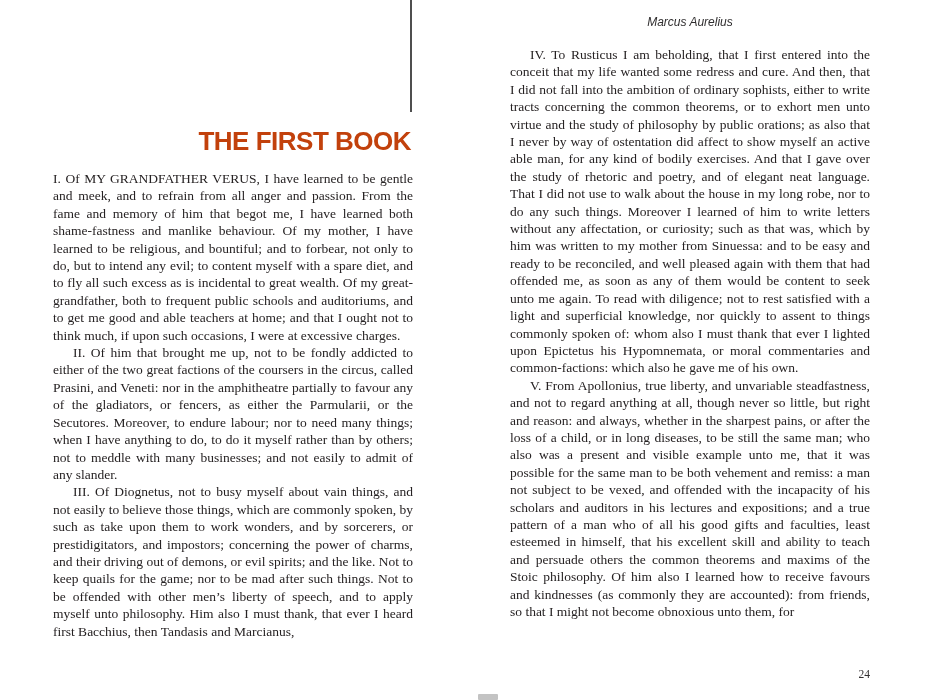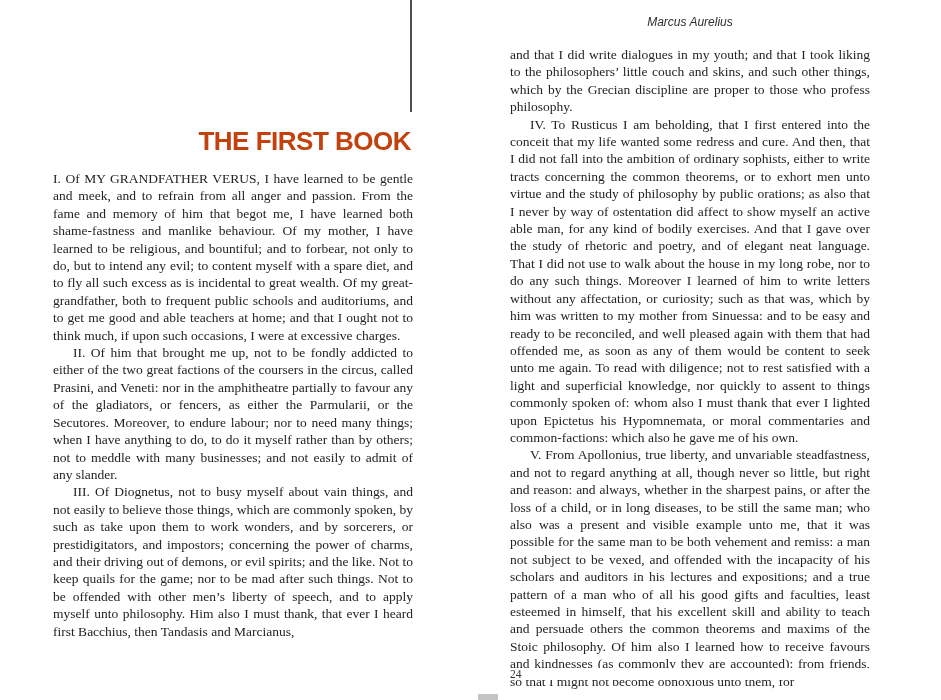--- a/index.html
+++ b/index.html
@@ -72,21 +72,21 @@
     font-family: Liberation Sans, sans-serif;
     font-style: italic;
     font-size: 12px;
     color: #2f2d2e;
   }
   .page-number {
     position: absolute;
     left: 510px;
     top: 668px;
     width: 360px;
-    text-align: left;
+    text-align: right;
     font-size: 11.5px;
     color: #333031;
     background: #ffffff;
   }
   .page-slider-thumb {
     position: absolute;
     left: 478px;
     top: 694px;
     width: 20px;
     height: 6px;
@@ -106,21 +106,20 @@
 
   <div class="text-col left-col">
     <p>I. Of MY GRANDFATHER VERUS, I have learned to be gentle and meek, and to refrain from all anger and passion. From the fame and memory of him that begot me, I have learned both shame-fastness and manlike behaviour. Of my mother, I have learned to be religious, and bountiful; and to forbear, not only to do, but to intend any evil; to content myself with a spare diet, and to fly all such excess as is incidental to great wealth. Of my great-grandfather, both to frequent public schools and auditoriums, and to get me good and able teachers at home; and that I ought not to think much, if upon such occasions, I were at excessive charges.</p>
     <p class="indent">II. Of him that brought me up, not to be fondly addicted to either of the two great factions of the coursers in the circus, called Prasini, and Veneti: nor in the amphitheatre partially to favour any of the gladiators, or fencers, as either the Parmularii, or the Secutores. Moreover, to endure labour; nor to need many things; when I have anything to do, to do it myself rather than by others; not to meddle with many businesses; and not easily to admit of any slander.</p>
     <p class="indent">III. Of Diognetus, not to busy myself about vain things, and not easily to believe those things, which are commonly spoken, by such as take upon them to work wonders, and by sorcerers, or prestidigitators, and impostors; concerning the power of charms, and their driving out of demons, or evil spirits; and the like. Not to keep quails for the game; nor to be mad after such things. Not to be offended with other men’s liberty of speech, and to apply myself unto philosophy. Him also I must thank, that ever I heard first Bacchius, then Tandasis and Marcianus,</p>
   </div>
 
   <div class="running-head">Marcus Aurelius</div>
 
   <div class="text-col right-col">
-    <p>and that I did write dialogues in my youth; and that I took liking to the philosophers’ little couch and skins, and such other things, which by the Grecian discipline are proper to those who profess philosophy.</p>
     <p class="indent">IV. To Rusticus I am beholding, that I first entered into the conceit that my life wanted some redress and cure. And then, that I did not fall into the ambition of ordinary sophists, either to write tracts concerning the common theorems, or to exhort men unto virtue and the study of philosophy by public orations; as also that I never by way of ostentation did affect to show myself an active able man, for any kind of bodily exercises. And that I gave over the study of rhetoric and poetry, and of elegant neat language. That I did not use to walk about the house in my long robe, nor to do any such things. Moreover I learned of him to write letters without any affectation, or curiosity; such as that was, which by him was written to my mother from Sinuessa: and to be easy and ready to be reconciled, and well pleased again with them that had offended me, as soon as any of them would be content to seek unto me again. To read with diligence; not to rest satisfied with a light and superficial knowledge, nor quickly to assent to things commonly spoken of: whom also I must thank that ever I lighted upon Epictetus his Hypomnemata, or moral commentaries and common-factions: which also he gave me of his own.</p>
     <p class="indent">V. From Apollonius, true liberty, and unvariable steadfastness, and not to regard anything at all, though never so little, but right and reason: and always, whether in the sharpest pains, or after the loss of a child, or in long diseases, to be still the same man; who also was a present and visible example unto me, that it was possible for the same man to be both vehement and remiss: a man not subject to be vexed, and offended with the incapacity of his scholars and auditors in his lectures and expositions; and a true pattern of a man who of all his good gifts and faculties, least esteemed in himself, that his excellent skill and ability to teach and persuade others the common theorems and maxims of the Stoic philosophy. Of him also I learned how to receive favours and kindnesses (as commonly they are accounted): from friends, so that I might not become obnoxious unto them, for</p>
   </div>
 
   <div class="page-number">24</div>
 
   <div class="page-slider-thumb"></div>
 
 </div>
 

